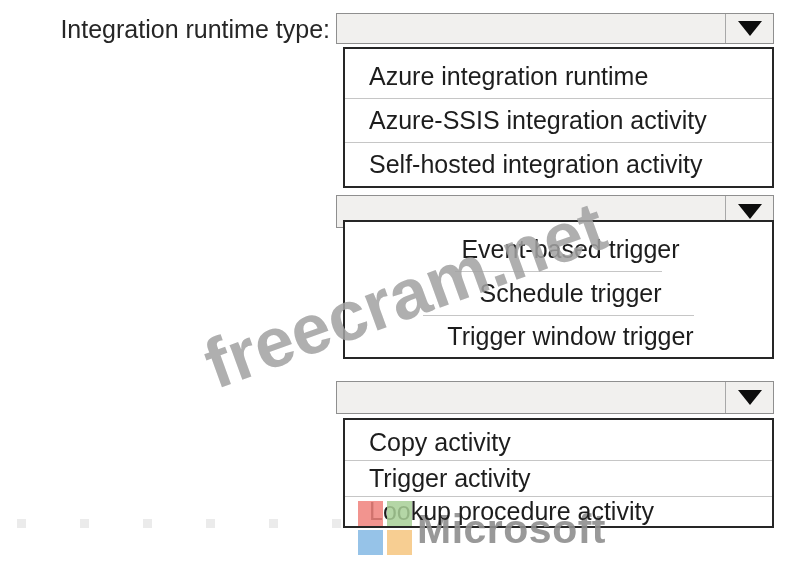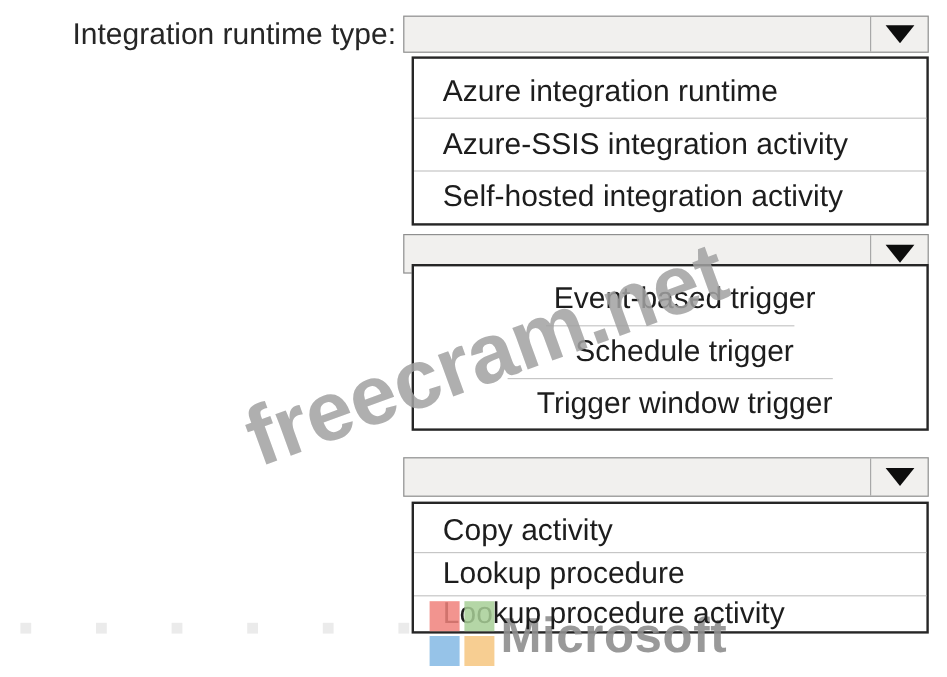--- a/index.html
+++ b/index.html
@@ -142,21 +142,21 @@
 
   <div class="dropdown" style="top:381px;height:33px;">
     <div class="dd-value"></div>
     <div class="dd-arrow-box">
       <span class="dd-arrow"></span>
     </div>
   </div>
 
   <div class="listbox" style="top:418px;height:110px;">
     <div class="option first">Copy activity</div>
-    <div class="option mid">Lookup procedure</div>
+    <div class="option mid">Trigger activity</div>
     <div class="option last">Lookup procedure activity</div>
   </div>
 
   <div id="ms-wordmark">Microsoft</div>
   <div id="ms-squares">
     <span class="sq sq-red"></span>
     <span class="sq sq-green"></span>
     <span class="sq sq-blue"></span>
     <span class="sq sq-yellow"></span>
   </div>

